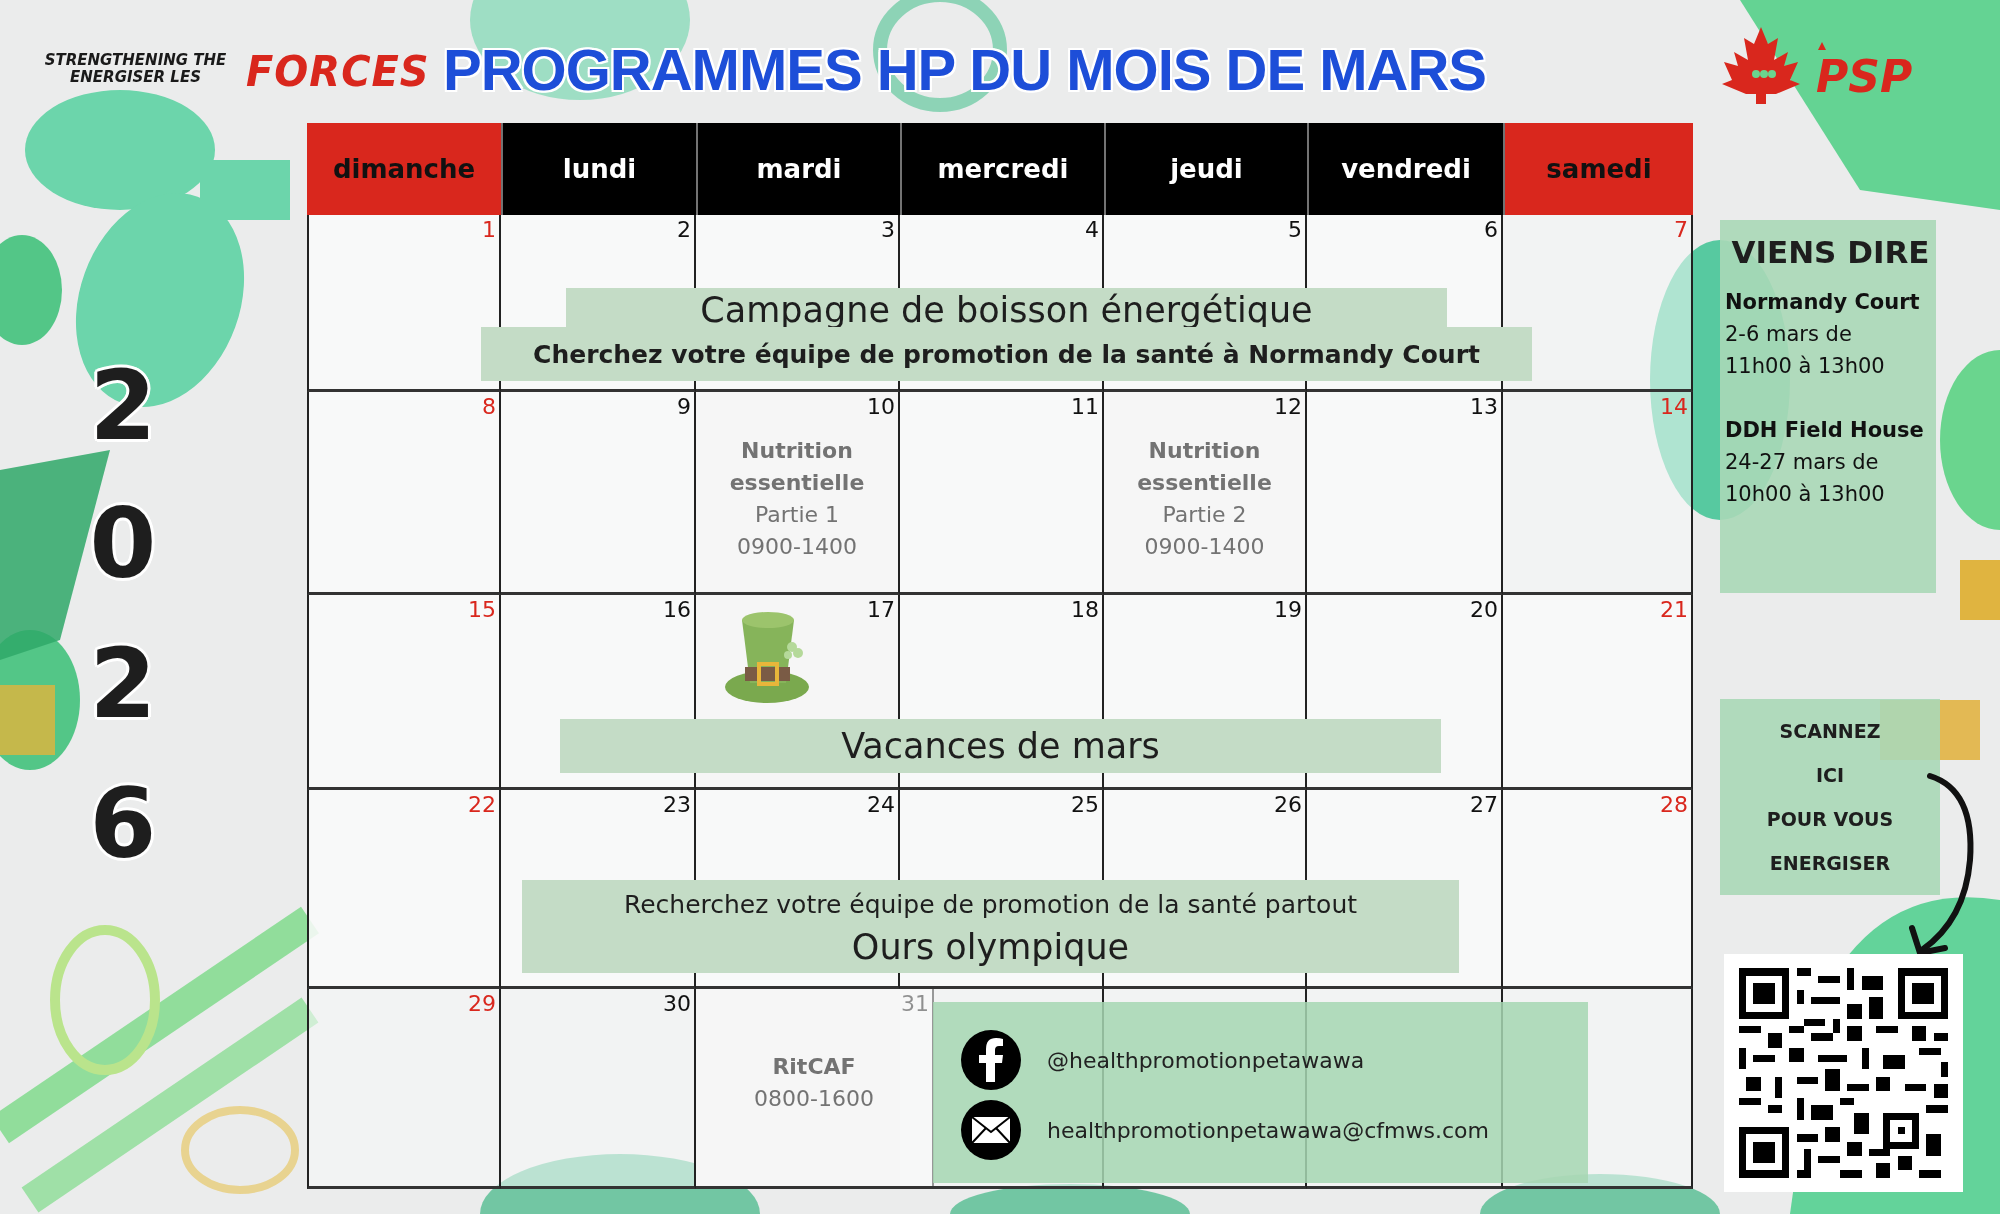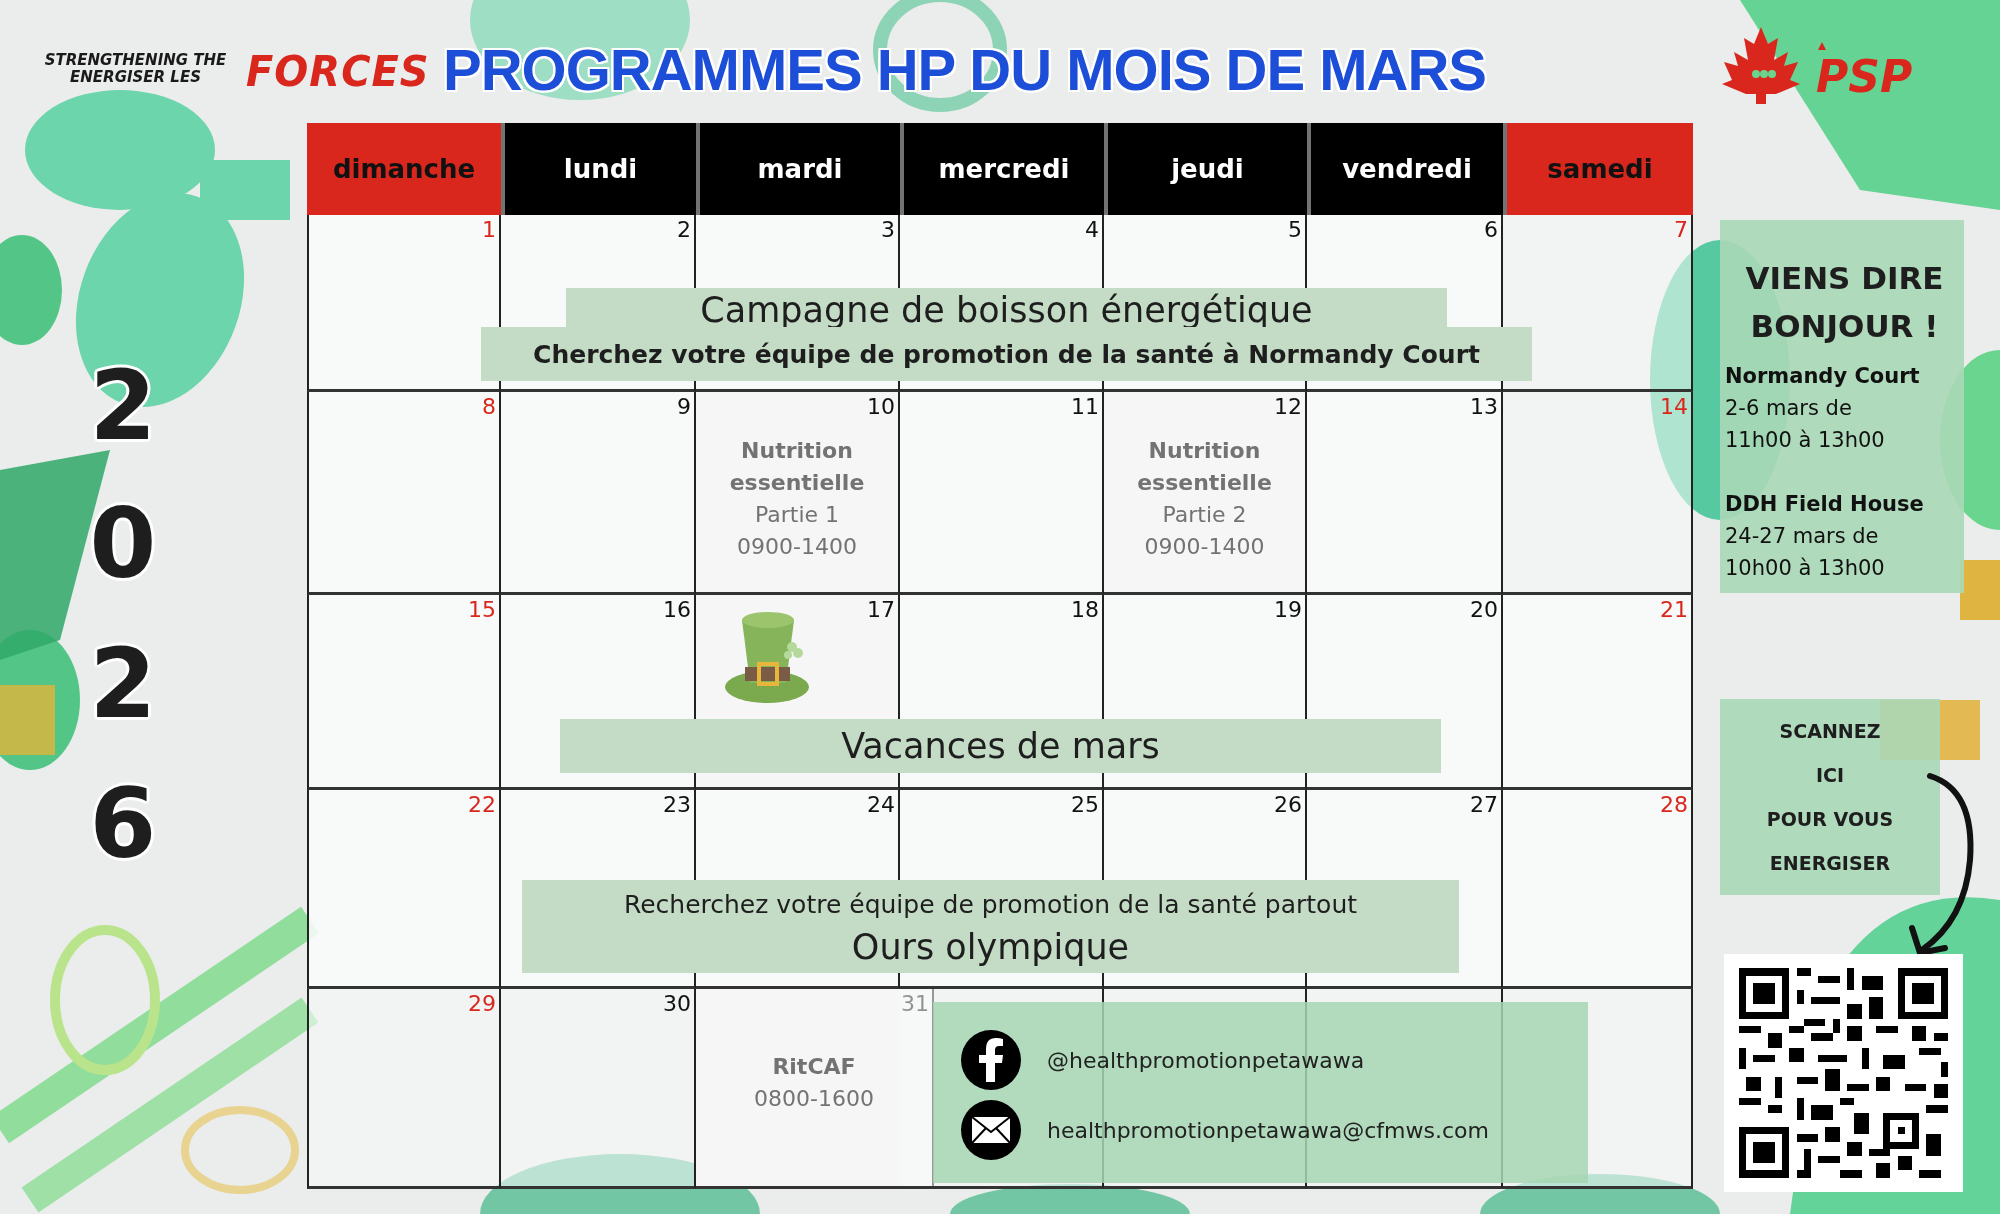--- a/index.html
+++ b/index.html
@@ -21,21 +21,21 @@
 
   
   .year-digit { position:absolute; left:78px; width:90px; text-align:center; font-family:"DejaVu Sans", sans-serif;
      font-weight:bold; font-size:96px; line-height:100px; color:#1e1e1e;
      text-shadow: 3px 0 #fff, -3px 0 #fff, 0 3px #fff, 0 -3px #fff, 2px 2px #fff, -2px -2px #fff, 2px -2px #fff, -2px 2px #fff; }
 
   
   .cal { position:absolute; left:307px; top:123px; width:1386px; height:1066px; }
   .hdr { position:absolute; top:0; height:92px; display:flex; align-items:center; justify-content:center;
      font-family:"DejaVu Sans", sans-serif; font-weight:bold; font-size:26px; color:#fff; background:#000;
-     box-sizing:border-box; border-left:4px solid #737373; }
+     box-sizing:border-box; border-left:2px solid #737373; }
   .hdr.red { background:#d9271d; color:#111; }
   .cell { position:absolute; box-sizing:border-box; border-right:2px solid #222; border-bottom:3px solid #333;
      background:rgba(250,250,250,0.86); }
   .cell.first { border-left:2px solid #222; }
   .cell.solid { background:#f6f6f6; }
   .cell.clear { background:rgba(248,250,249,0.55); }
   .daynum { position:absolute; right:3px; top:2px; font-family:"DejaVu Sans", sans-serif; font-size:22px; color:#111; }
   .daynum.red { color:#d9271d; }
   .evt { position:absolute; left:0; right:0; text-align:center; font-family:"DejaVu Sans", sans-serif; color:#737373; font-size:22px; line-height:32px; }
   .evt .b { font-weight:bold; }
@@ -296,24 +296,23 @@
       <svg width="40" height="28" viewBox="0 0 40 28">
           <rect x="1" y="1" width="38" height="26" fill="#fff"></rect>
           <path d="M1 1 L20 16 L39 1" fill="none" stroke="#000" stroke-width="2"></path>
           <path d="M1 27 L15 12 M39 27 L25 12" stroke="#000" stroke-width="2"></path>
         </svg>
     </div>
     <span class="contact-text">healthpromotionpetawawa@cfmws.com</span>
   </div>
 </div>
 
-<div class="panel" style="left:1720px;top:220px;width:244px;height:373px;padding:34px 0 0 5px;">
+<div class="panel" style="left:1720px;top:220px;width:216px;height:373px;padding:8px 0 0 5px;">
   <div class="panel-title" style="font-size:31px;line-height:48px">
     <div>VIENS DIRE</div>
-    <div>BONJOUR !</div>
   </div>
   <div class="loc" style="margin-top:10px">
     <div class="b">Normandy Court</div>
     <div>2-6 mars de</div>
     <div>11h00 à 13h00</div>
   </div>
   <div class="loc" style="margin-top:32px">
     <div class="b">DDH Field House</div>
     <div>24-27 mars de</div>
     <div>10h00 à 13h00</div>

